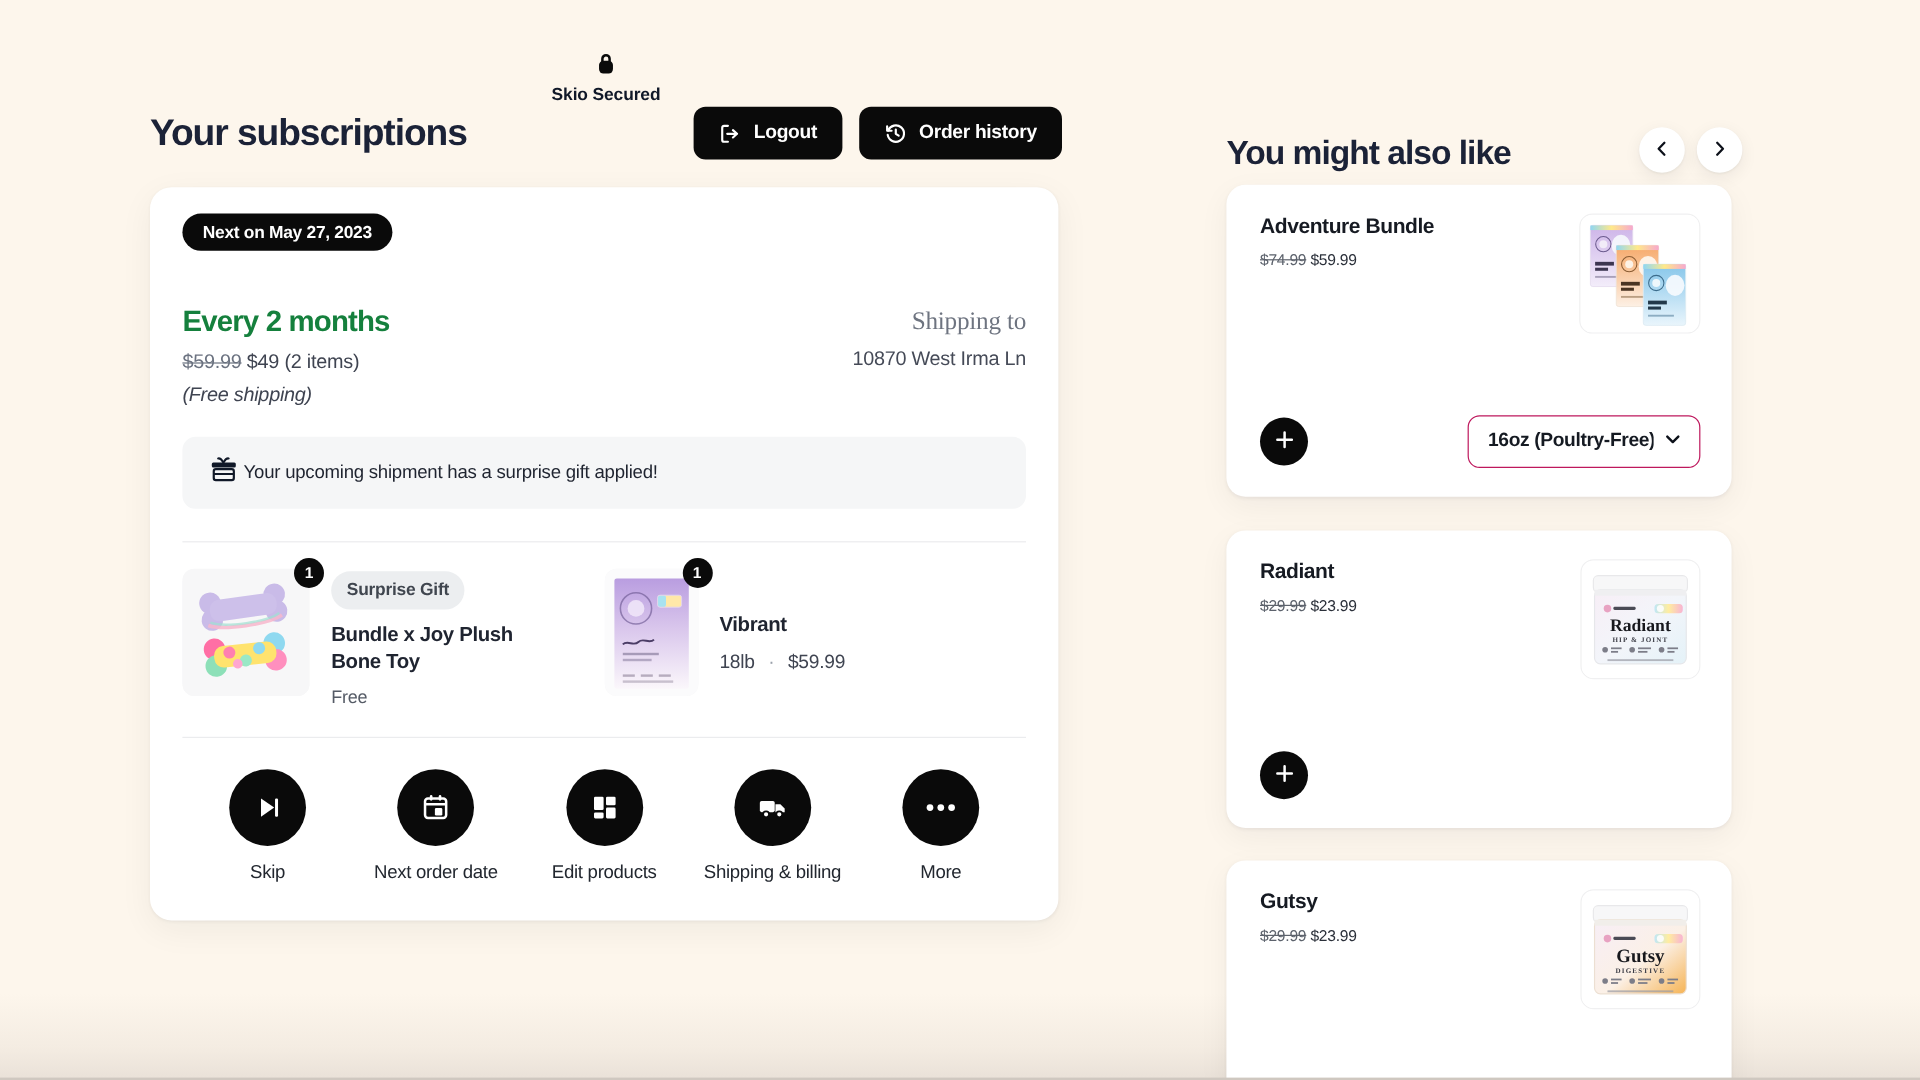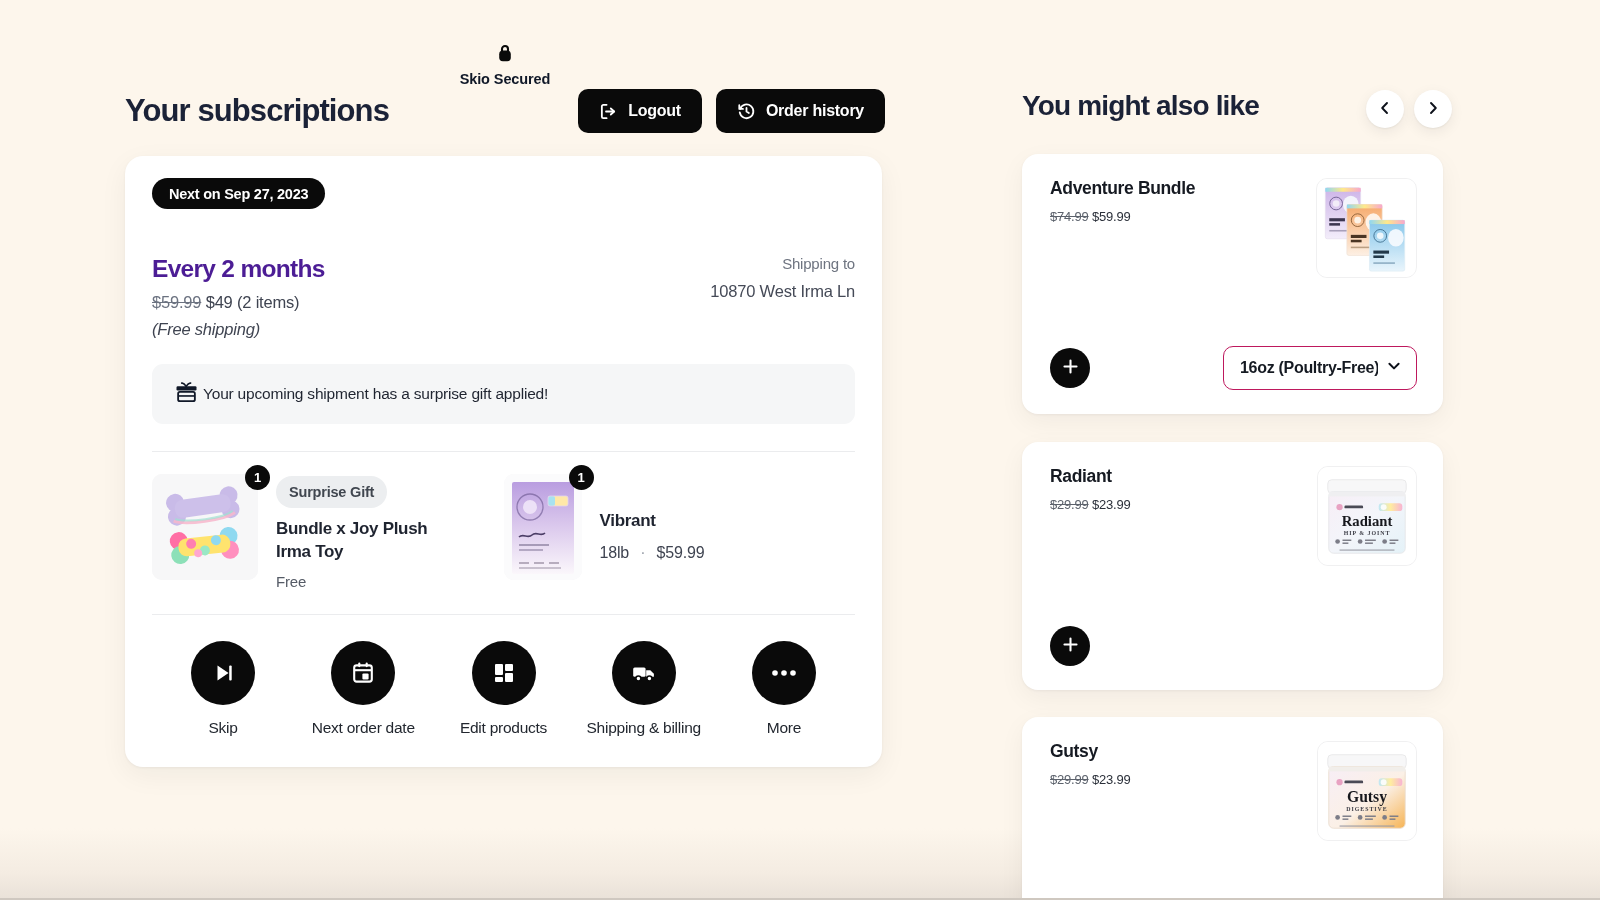--- a/index.html
+++ b/index.html
@@ -68,31 +68,31 @@
     background: #0a0a0a; color: #fff;
     border-radius: 999px; height: 31px; padding: 0 17px;
     font-size: 14.5px; font-weight: 700; letter-spacing: -0.25px;
   }
   .plan-row {
     display: flex; justify-content: space-between; align-items: flex-start;
     margin-top: 46px;
   }
   .plan-left { max-width: 420px; }
   .plan-cadence {
-    font-size: 24.5px; font-weight: 800; color: #4c1d95; letter-spacing: -0.7px;
+    font-size: 24.5px; font-weight: 800; color: #15803d; letter-spacing: -0.7px;
   }
   .plan-price {
     margin-top: 10px; font-size: 16.5px; color: #3f4451; letter-spacing: -0.2px;
   }
   .plan-price .strike { text-decoration: line-through; color: #6b7280; }
   .plan-free {
     margin-top: 8px; font-size: 16.5px; color: #3f4451; letter-spacing: -0.2px; font-style: italic;
   }
   .plan-right { text-align: right; }
-  .ship-label { font-size: 15px; color: #6e7480; letter-spacing: -0.2px; }
+  .ship-label { font-size: 21px; color: #6e7480; letter-spacing: -0.2px; font-family: Liberation Serif, serif; }
   .ship-addr { margin-top: 10px; font-size: 16.5px; color: #454a57; letter-spacing: -0.2px; }
 
   .gift-banner {
     margin-top: 25px;
     background: #f5f6f7;
     border-radius: 11px;
     height: 60px;
     display: flex; align-items: center; gap: 4px;
     padding: 0 22px;
   }
@@ -146,21 +146,21 @@
     display: flex; align-items: center; justify-content: center;
   }
   .action-label {
     margin-top: 14px; font-size: 15.5px; color: #22272f;
     letter-spacing: -0.25px; text-align: center;
   }
 
   
   .right-col { position: absolute; left: 1022px; top: 90px; width: 430px; }
   .rec-head {
-    display: flex; align-items: flex-start; justify-content: space-between;
+    display: flex; align-items: flex-end; justify-content: space-between;
     height: 54px;
   }
   .rec-title { font-size: 28px; font-weight: 800; color: #1b2237; letter-spacing: -0.85px; }
   .rec-navs { display: flex; gap: 10px; }
   .nav-circle {
     width: 38px; height: 38px; border-radius: 50%;
     background: #fff; border: none;
     display: flex; align-items: center; justify-content: center;
     box-shadow: 0 1px 2px rgba(24,28,40,.06), 0 4px 14px rgba(24,28,40,.07);
     cursor: pointer;
@@ -249,21 +249,21 @@
               <path d="M10 6.3V10l2.5 1.6" stroke="#fff" stroke-width="1.9" stroke-linecap="round" stroke-linejoin="round"></path>
             </svg>
           </span>
           <span>Order history</span>
         </button>
       </div>
     </div>
 
     <div class="sub-card">
 
-      <div class="next-pill">Next on Sep 27, 2023</div>
+      <div class="next-pill">Next on May 27, 2023</div>
 
       <div class="plan-row">
         <div class="plan-left">
           <div class="plan-cadence">Every 2 months</div>
           <div class="plan-price">
             <span class="strike">$59.99</span>
             <span>$49</span>
             <span>(2 items)</span>
           </div>
           <div class="plan-free">(Free shipping)</div>
@@ -317,21 +317,21 @@
                   <circle cx="26" cy="22" r="4" fill="#ffa7d0"></circle>
                 </g>
               </svg>
             </div>
             <div class="qty-badge">1</div>
           </div>
           <div class="item-info">
             <span class="gift-chip">Surprise Gift</span>
             <div class="item-title">
               <span>Bundle x Joy Plush</span><br>
-              <span>Irma Toy</span>
+              <span>Bone Toy</span>
             </div>
             <div class="item-sub">Free</div>
           </div>
         </div>
 
         <div class="item">
           <div class="item-thumb-wrap">
             <div class="item-thumb small">
               <svg class="art" viewBox="0 0 78 106" preserveAspectRatio="none">
                 <rect width="78" height="106" fill="#fbfbfc"></rect>

